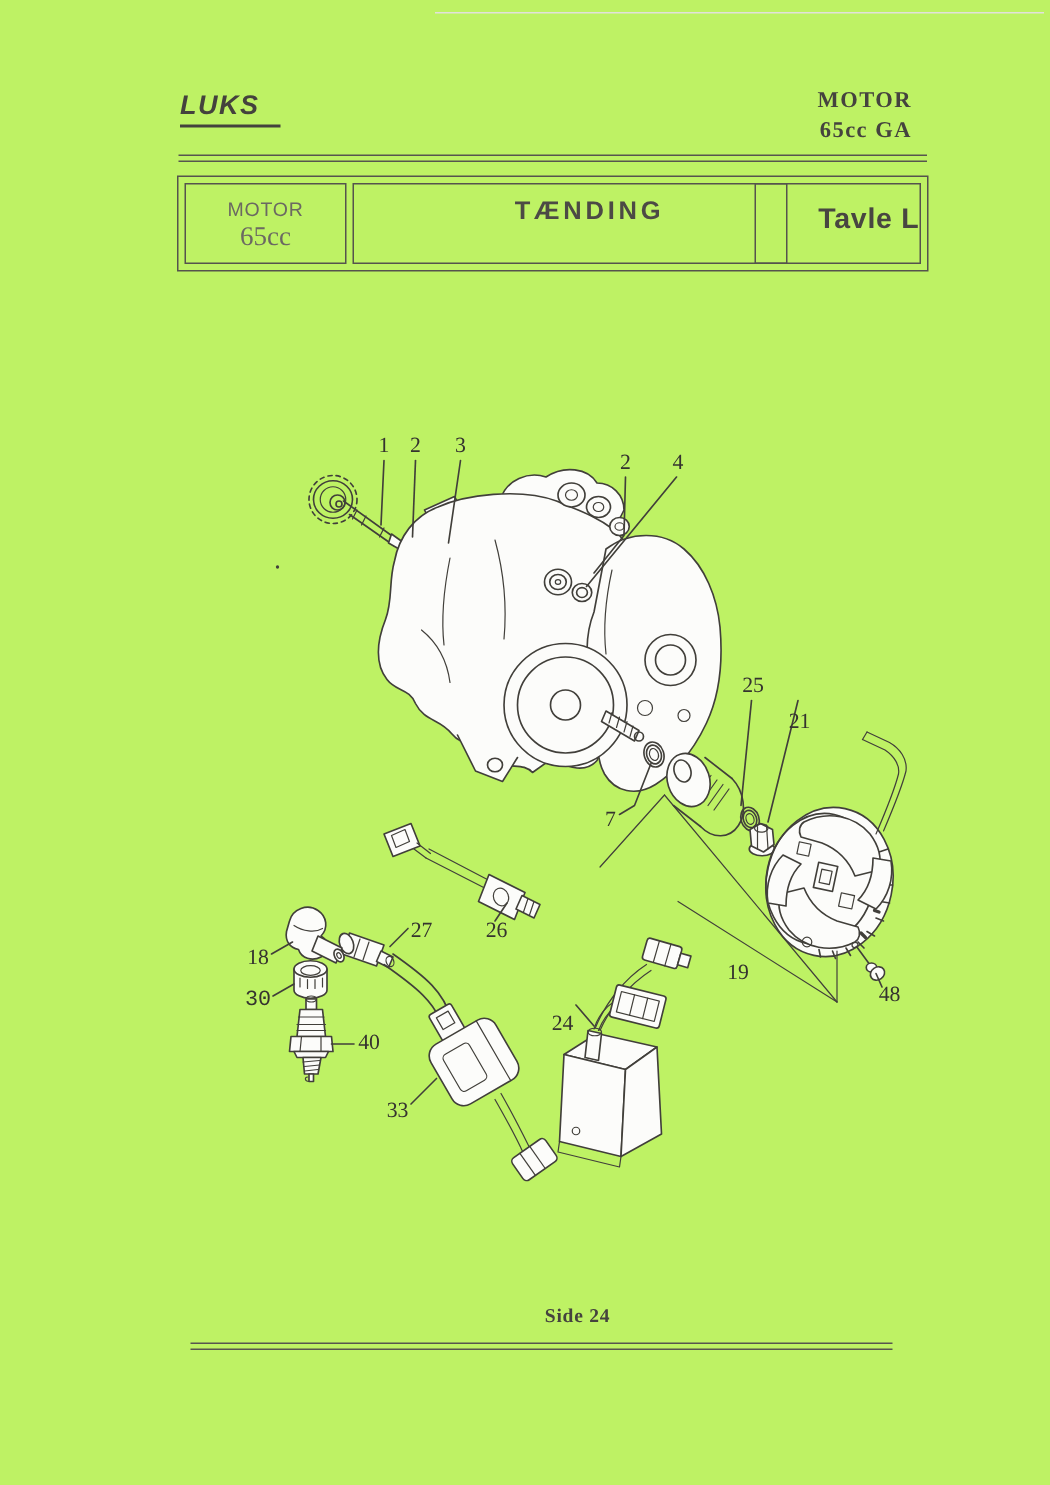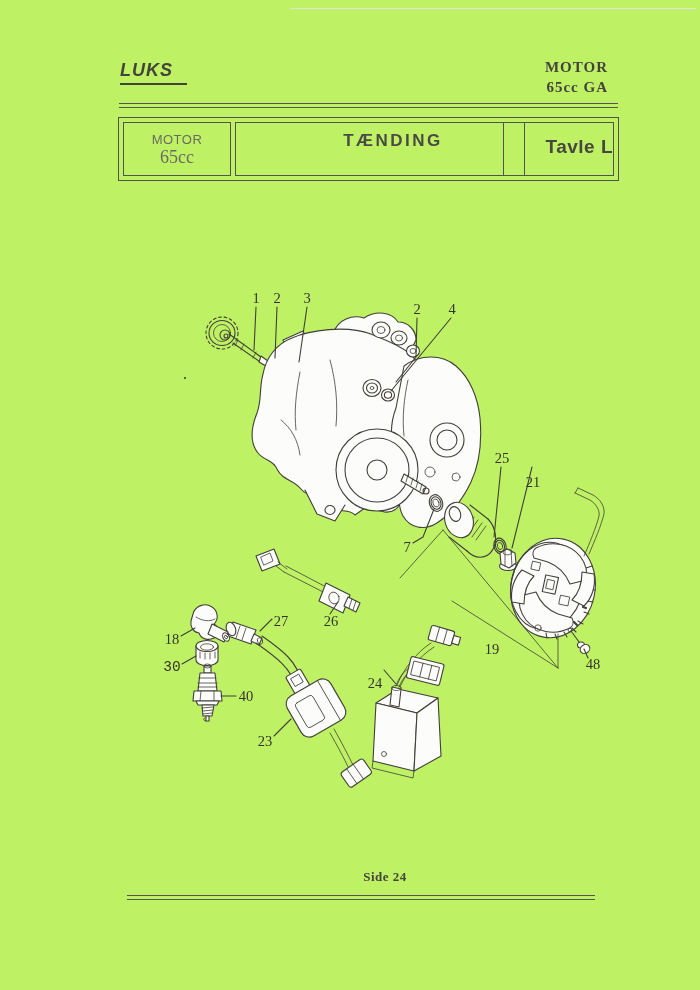--- a/index.html
+++ b/index.html
@@ -327,21 +327,21 @@
       <span class="callout" style="left: 417px; top: 310px;">2</span>
       <span class="callout" style="left: 452px; top: 310px;">4</span>
       <span class="callout" style="left: 502px; top: 459px;">25</span>
       <span class="callout" style="left: 533px; top: 459px; margin-top: 24px;">21</span>
       <span class="callout" style="left: 407px; top: 548px;">7</span>
       <span class="callout" style="left: 331px; top: 622px;">26</span>
       <span class="callout" style="left: 281px; top: 622px; text-align: right;">27</span>
       <span class="callout" style="left: 172px; top: 640px;">18</span>
       <span class="callout" style="left: 172px; top: 668px; font-family: Liberation Mono, monospace;">30</span>
       <span class="callout" style="left: 246px; top: 697px;">40</span>
-      <span class="callout" style="left: 265px; top: 742px;">23</span>
+      <span class="callout" style="left: 265px; top: 742px;">33</span>
       <span class="callout" style="left: 375px; top: 668px; margin-top: 16px;">24</span>
       <span class="callout" style="left: 492px; top: 650px;">19</span>
       <span class="callout" style="left: 593px; top: 665px;">48</span>
     </div>
 
   <div class="footer-label">Side 24</div>
   <div class="rule rule-bottom"></div>
 
 </div>
 

